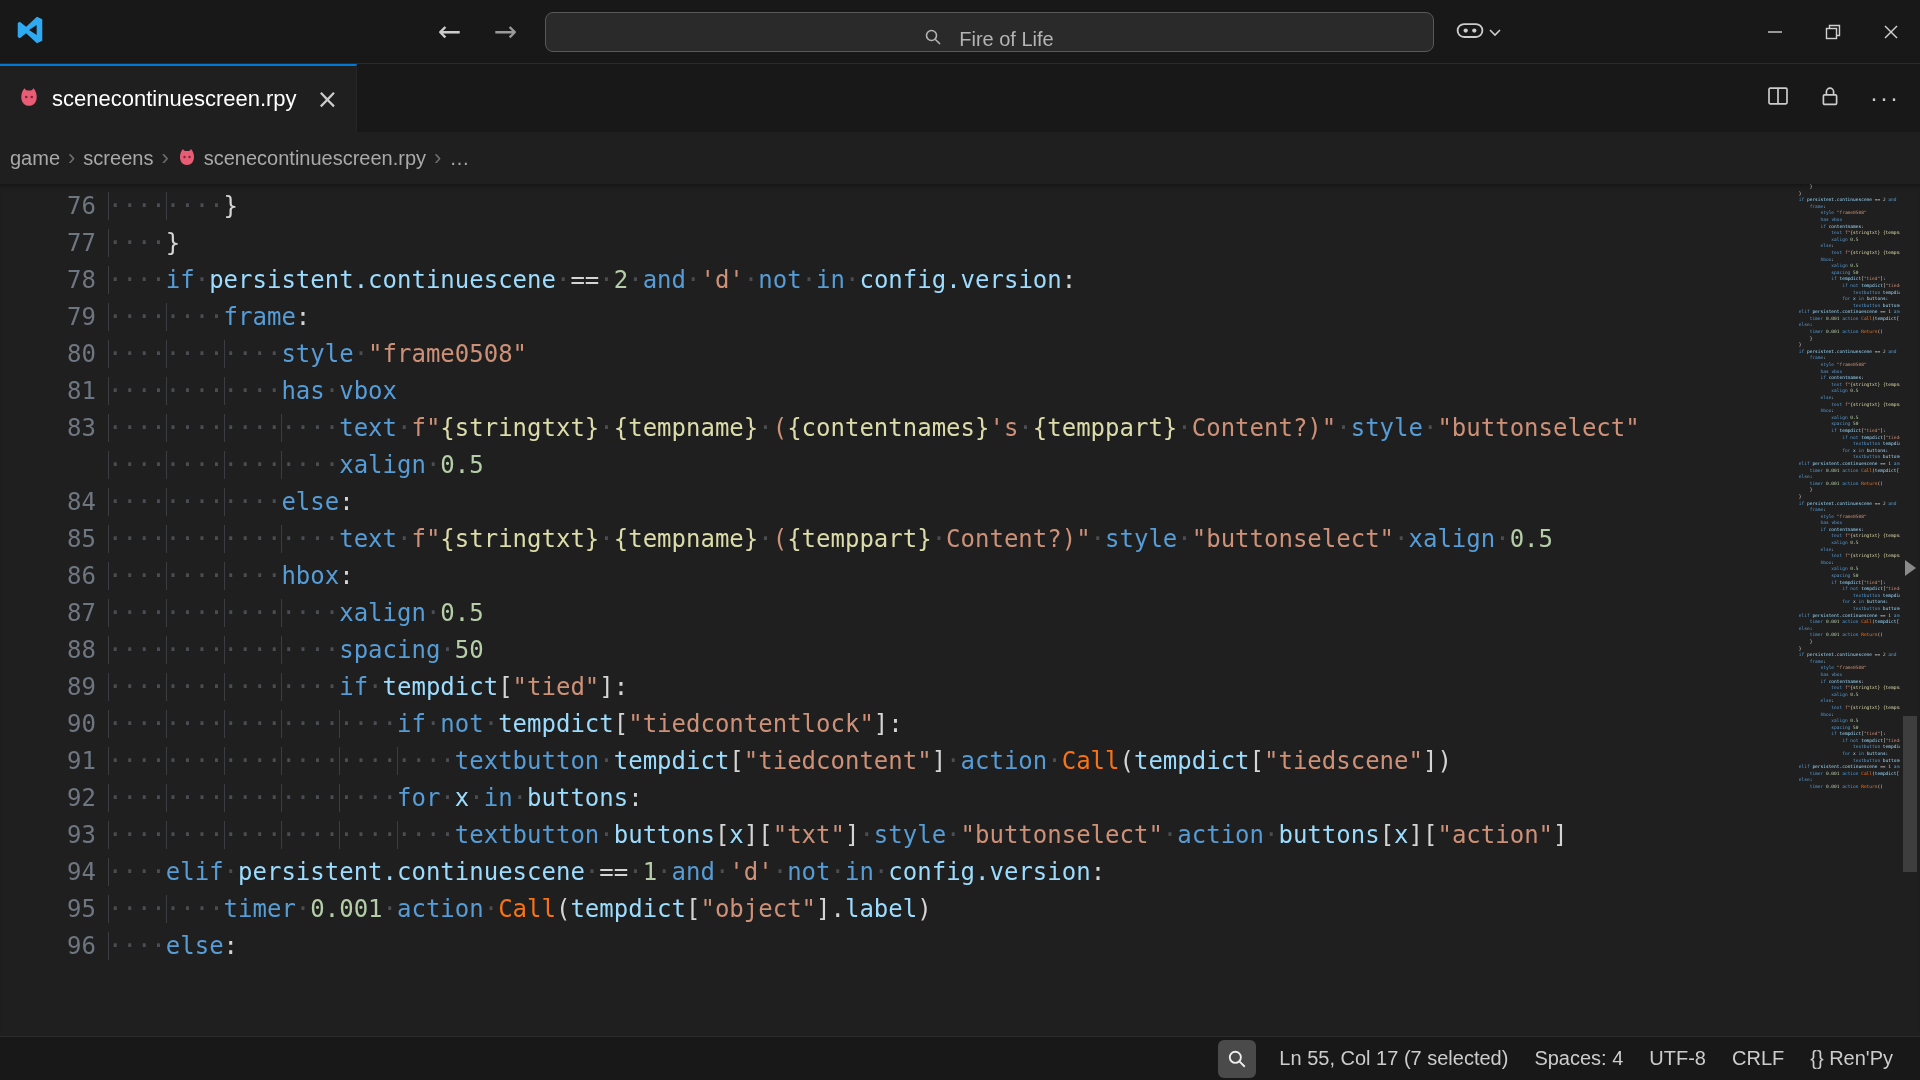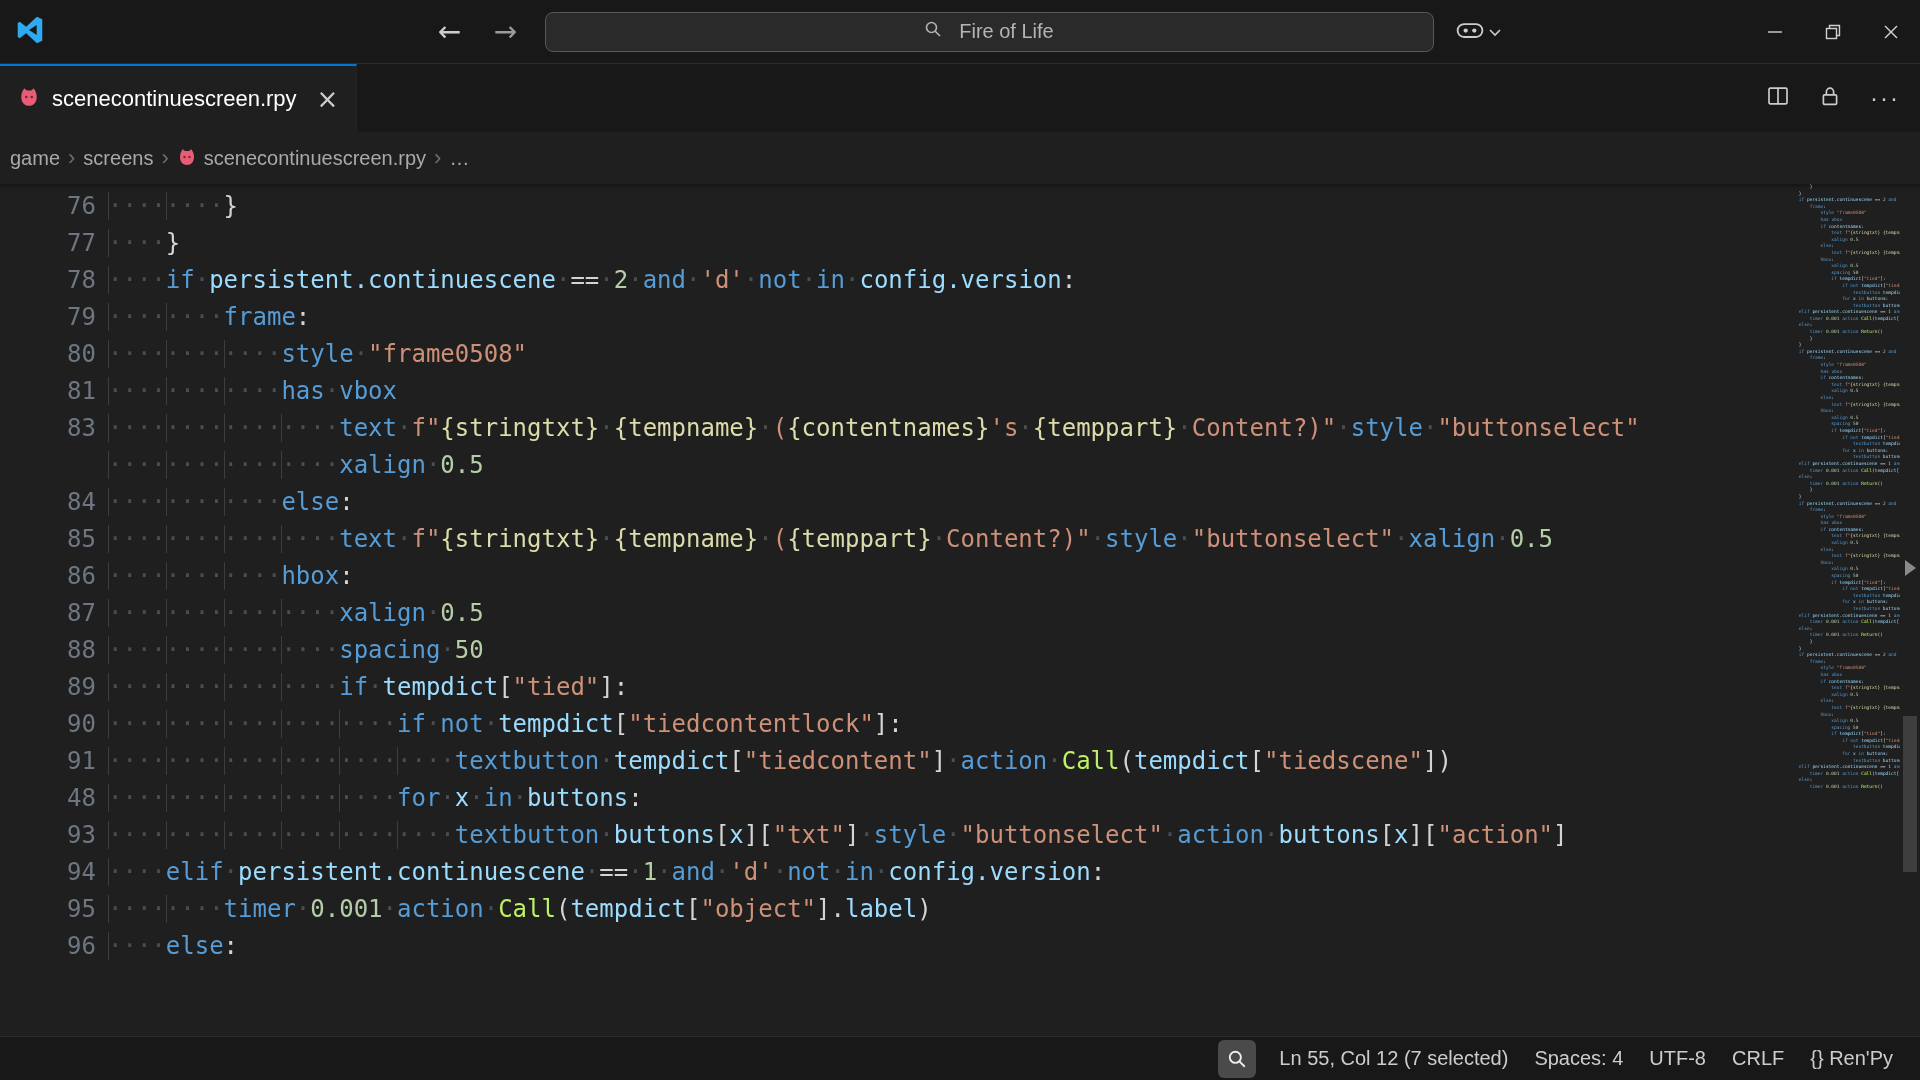--- a/index.html
+++ b/index.html
@@ -10,21 +10,21 @@
   
   .title-bar { height:64px; background:#181818; border-bottom:1px solid #2b2b2b;
     display:flex; align-items:center; }
   .tb-left { flex:1; display:flex; align-items:center; padding-left:14px; }
   .tb-center { flex:0 0 auto; display:flex; align-items:center; gap:22px; }
   .tb-right { flex:1; display:flex; justify-content:flex-end; align-items:stretch; height:100%; }
   .nav-arrow { font-size:28px; color:#cccccc; width:34px; text-align:center; cursor:default;
     font-family:"DejaVu Sans", sans-serif; }
   .nav-arrow.fwd { color:#9a9a9a; }
   .command-center { width:889px; height:40px; background:#2a2a2a; border:1px solid #585858;
-    border-radius:8px; display:flex; align-items:center; justify-content:center; gap:17px;
+    border-radius:8px; display:flex; align-items:flex-end; justify-content:center; gap:17px;
     color:#b4b4b4; font-size:20px; }
   .copilot-wrap { display:flex; align-items:center; gap:4px; }
   .wc { width:58px; height:64px; display:flex; align-items:center; justify-content:center; }
   .wc svg { display:block; }
 
   
   .tab-bar { height:68px; background:#181818; display:flex; align-items:stretch; }
   .tab { display:flex; align-items:center; gap:12px; padding:0 18px; background:#1f1f1f;
     border-top:2px solid #0078d4; border-right:1px solid #252526; }
   .tab-label { color:#ffffff; font-size:22px; white-space:nowrap; }
@@ -48,21 +48,21 @@
     font-family:"DejaVu Sans Mono", monospace; font-size:24px; }
   .code-row { display:flex; height:37px; line-height:37px; white-space:pre; }
   .ln { flex:0 0 96px; text-align:right; color:#6e7681; }
   .code-text { margin-left:12px; }
   .tk-ws  { color:#4a4d52; }
   .tk-kw  { color:#569cd6; }
   .tk-var { color:#9cdcfe; }
   .tk-num { color:#b5cea8; }
   .tk-str { color:#ce9178; }
   .tk-fex { color:#dcdcaa; }
-  .tk-fn  { color:#bef264; }
+  .tk-fn  { color:#f97316; }
   .tk-pln { color:#d4d4d4; }
   .tk-op  { color:#d4d4d4; }
   .ind { background-image:repeating-linear-gradient(to right,
         #3b3d41 0px, #3b3d41 1px, transparent 1px, transparent 4ch); }
 
   
   .minimap { position:absolute; top:0; bottom:0; right:20px; width:112px; overflow:hidden;
     font-family:"DejaVu Sans Mono", monospace; }
   .mm-row { height:6.6px; line-height:6.6px; font-size:4.5px; white-space:pre; overflow:hidden; }
   .minimap .ind { background:none; }
@@ -211,21 +211,21 @@
         <div class="code-row"><span class="ln">83</span><span class="code-text"><span class="tk-ws ind">················</span><span class="tk-kw">text</span><span class="tk-ws">·</span><span class="tk-str">f"</span><span class="tk-fex">{stringtxt}</span><span class="tk-ws">·</span><span class="tk-fex">{tempname}</span><span class="tk-ws">·</span><span class="tk-str">(</span><span class="tk-fex">{contentnames}</span><span class="tk-str">'s</span><span class="tk-ws">·</span><span class="tk-fex">{temppart}</span><span class="tk-ws">·</span><span class="tk-str">Content?)"</span><span class="tk-ws">·</span><span class="tk-kw">style</span><span class="tk-ws">·</span><span class="tk-str">"buttonselect"</span></span></div>
         <div class="code-row"><span class="ln"></span><span class="code-text"><span class="tk-ws ind">················</span><span class="tk-kw">xalign</span><span class="tk-ws">·</span><span class="tk-num">0.5</span></span></div>
         <div class="code-row"><span class="ln">84</span><span class="code-text"><span class="tk-ws ind">············</span><span class="tk-kw">else</span><span class="tk-pln">:</span></span></div>
         <div class="code-row"><span class="ln">85</span><span class="code-text"><span class="tk-ws ind">················</span><span class="tk-kw">text</span><span class="tk-ws">·</span><span class="tk-str">f"</span><span class="tk-fex">{stringtxt}</span><span class="tk-ws">·</span><span class="tk-fex">{tempname}</span><span class="tk-ws">·</span><span class="tk-str">(</span><span class="tk-fex">{temppart}</span><span class="tk-ws">·</span><span class="tk-str">Content?)"</span><span class="tk-ws">·</span><span class="tk-kw">style</span><span class="tk-ws">·</span><span class="tk-str">"buttonselect"</span><span class="tk-ws">·</span><span class="tk-kw">xalign</span><span class="tk-ws">·</span><span class="tk-num">0.5</span></span></div>
         <div class="code-row"><span class="ln">86</span><span class="code-text"><span class="tk-ws ind">············</span><span class="tk-kw">hbox</span><span class="tk-pln">:</span></span></div>
         <div class="code-row"><span class="ln">87</span><span class="code-text"><span class="tk-ws ind">················</span><span class="tk-kw">xalign</span><span class="tk-ws">·</span><span class="tk-num">0.5</span></span></div>
         <div class="code-row"><span class="ln">88</span><span class="code-text"><span class="tk-ws ind">················</span><span class="tk-kw">spacing</span><span class="tk-ws">·</span><span class="tk-num">50</span></span></div>
         <div class="code-row"><span class="ln">89</span><span class="code-text"><span class="tk-ws ind">················</span><span class="tk-kw">if</span><span class="tk-ws">·</span><span class="tk-var">tempdict</span><span class="tk-pln">[</span><span class="tk-str">"tied"</span><span class="tk-pln">]:</span></span></div>
         <div class="code-row"><span class="ln">90</span><span class="code-text"><span class="tk-ws ind">····················</span><span class="tk-kw">if</span><span class="tk-ws">·</span><span class="tk-kw">not</span><span class="tk-ws">·</span><span class="tk-var">tempdict</span><span class="tk-pln">[</span><span class="tk-str">"tiedcontentlock"</span><span class="tk-pln">]:</span></span></div>
         <div class="code-row"><span class="ln">91</span><span class="code-text"><span class="tk-ws ind">························</span><span class="tk-kw">textbutton</span><span class="tk-ws">·</span><span class="tk-var">tempdict</span><span class="tk-pln">[</span><span class="tk-str">"tiedcontent"</span><span class="tk-pln">]</span><span class="tk-ws">·</span><span class="tk-kw">action</span><span class="tk-ws">·</span><span class="tk-fn">Call</span><span class="tk-pln">(</span><span class="tk-var">tempdict</span><span class="tk-pln">[</span><span class="tk-str">"tiedscene"</span><span class="tk-pln">])</span></span></div>
-        <div class="code-row"><span class="ln">48</span><span class="code-text"><span class="tk-ws ind">····················</span><span class="tk-kw">for</span><span class="tk-ws">·</span><span class="tk-var">x</span><span class="tk-ws">·</span><span class="tk-kw">in</span><span class="tk-ws">·</span><span class="tk-var">buttons</span><span class="tk-pln">:</span></span></div>
+        <div class="code-row"><span class="ln">92</span><span class="code-text"><span class="tk-ws ind">····················</span><span class="tk-kw">for</span><span class="tk-ws">·</span><span class="tk-var">x</span><span class="tk-ws">·</span><span class="tk-kw">in</span><span class="tk-ws">·</span><span class="tk-var">buttons</span><span class="tk-pln">:</span></span></div>
         <div class="code-row"><span class="ln">93</span><span class="code-text"><span class="tk-ws ind">························</span><span class="tk-kw">textbutton</span><span class="tk-ws">·</span><span class="tk-var">buttons</span><span class="tk-pln">[</span><span class="tk-var">x</span><span class="tk-pln">][</span><span class="tk-str">"txt"</span><span class="tk-pln">]</span><span class="tk-ws">·</span><span class="tk-kw">style</span><span class="tk-ws">·</span><span class="tk-str">"buttonselect"</span><span class="tk-ws">·</span><span class="tk-kw">action</span><span class="tk-ws">·</span><span class="tk-var">buttons</span><span class="tk-pln">[</span><span class="tk-var">x</span><span class="tk-pln">][</span><span class="tk-str">"action"</span><span class="tk-pln">]</span></span></div>
         <div class="code-row"><span class="ln">94</span><span class="code-text"><span class="tk-ws ind">····</span><span class="tk-kw">elif</span><span class="tk-ws">·</span><span class="tk-var">persistent.continuescene</span><span class="tk-ws">·</span><span class="tk-op">==</span><span class="tk-ws">·</span><span class="tk-num">1</span><span class="tk-ws">·</span><span class="tk-kw">and</span><span class="tk-ws">·</span><span class="tk-str">'d'</span><span class="tk-ws">·</span><span class="tk-kw">not</span><span class="tk-ws">·</span><span class="tk-kw">in</span><span class="tk-ws">·</span><span class="tk-var">config.version</span><span class="tk-pln">:</span></span></div>
         <div class="code-row"><span class="ln">95</span><span class="code-text"><span class="tk-ws ind">········</span><span class="tk-kw">timer</span><span class="tk-ws">·</span><span class="tk-num">0.001</span><span class="tk-ws">·</span><span class="tk-kw">action</span><span class="tk-ws">·</span><span class="tk-fn">Call</span><span class="tk-pln">(</span><span class="tk-var">tempdict</span><span class="tk-pln">[</span><span class="tk-str">"object"</span><span class="tk-pln">].</span><span class="tk-var">label</span><span class="tk-pln">)</span></span></div>
         <div class="code-row"><span class="ln">96</span><span class="code-text"><span class="tk-ws ind">····</span><span class="tk-kw">else</span><span class="tk-pln">:</span></span></div>
       </div>
     <div class="minimap" id="minimap-content">
         <div class="mm-row"><span class="tk-ws ind">········</span><span class="tk-pln">}</span></div>
         <div class="mm-row"><span class="tk-ws ind">····</span><span class="tk-pln">}</span></div>
         <div class="mm-row"><span class="tk-ws ind">····</span><span class="tk-kw">if</span><span class="tk-ws">·</span><span class="tk-var">persistent.continuescene</span><span class="tk-ws">·</span><span class="tk-op">==</span><span class="tk-ws">·</span><span class="tk-num">2</span><span class="tk-ws">·</span><span class="tk-kw">and</span><span class="tk-ws">·</span><span class="tk-str">'d'</span></div>
         <div class="mm-row"><span class="tk-ws ind">········</span><span class="tk-kw">frame</span><span class="tk-pln">:</span></div>
@@ -327,21 +327,21 @@
   <div class="status-bar">
     <div class="sb-left"></div>
     <div class="sb-right">
       <div class="sb-zoom">
         <svg width="20" height="20" viewBox="0 0 18 18">
           <circle cx="7.5" cy="7.5" r="5" fill="none" stroke="#eeeeee" stroke-width="1.7"></circle>
           <line x1="11.2" y1="11.2" x2="16" y2="16" stroke="#eeeeee" stroke-width="1.7"></line>
         </svg>
       </div>
       <div id="sb-right-items" style="display:flex;align-items:center;">
-          <div class="sb-item">Ln 55, Col 12 (7 selected)</div>
+          <div class="sb-item">Ln 55, Col 17 (7 selected)</div>
           <div class="sb-item">Spaces: 4</div>
           <div class="sb-item">UTF-8</div>
           <div class="sb-item">CRLF</div>
           <div class="sb-item">{} Ren'Py</div>
         </div>
     </div>
   </div>
 
 </div>
 

